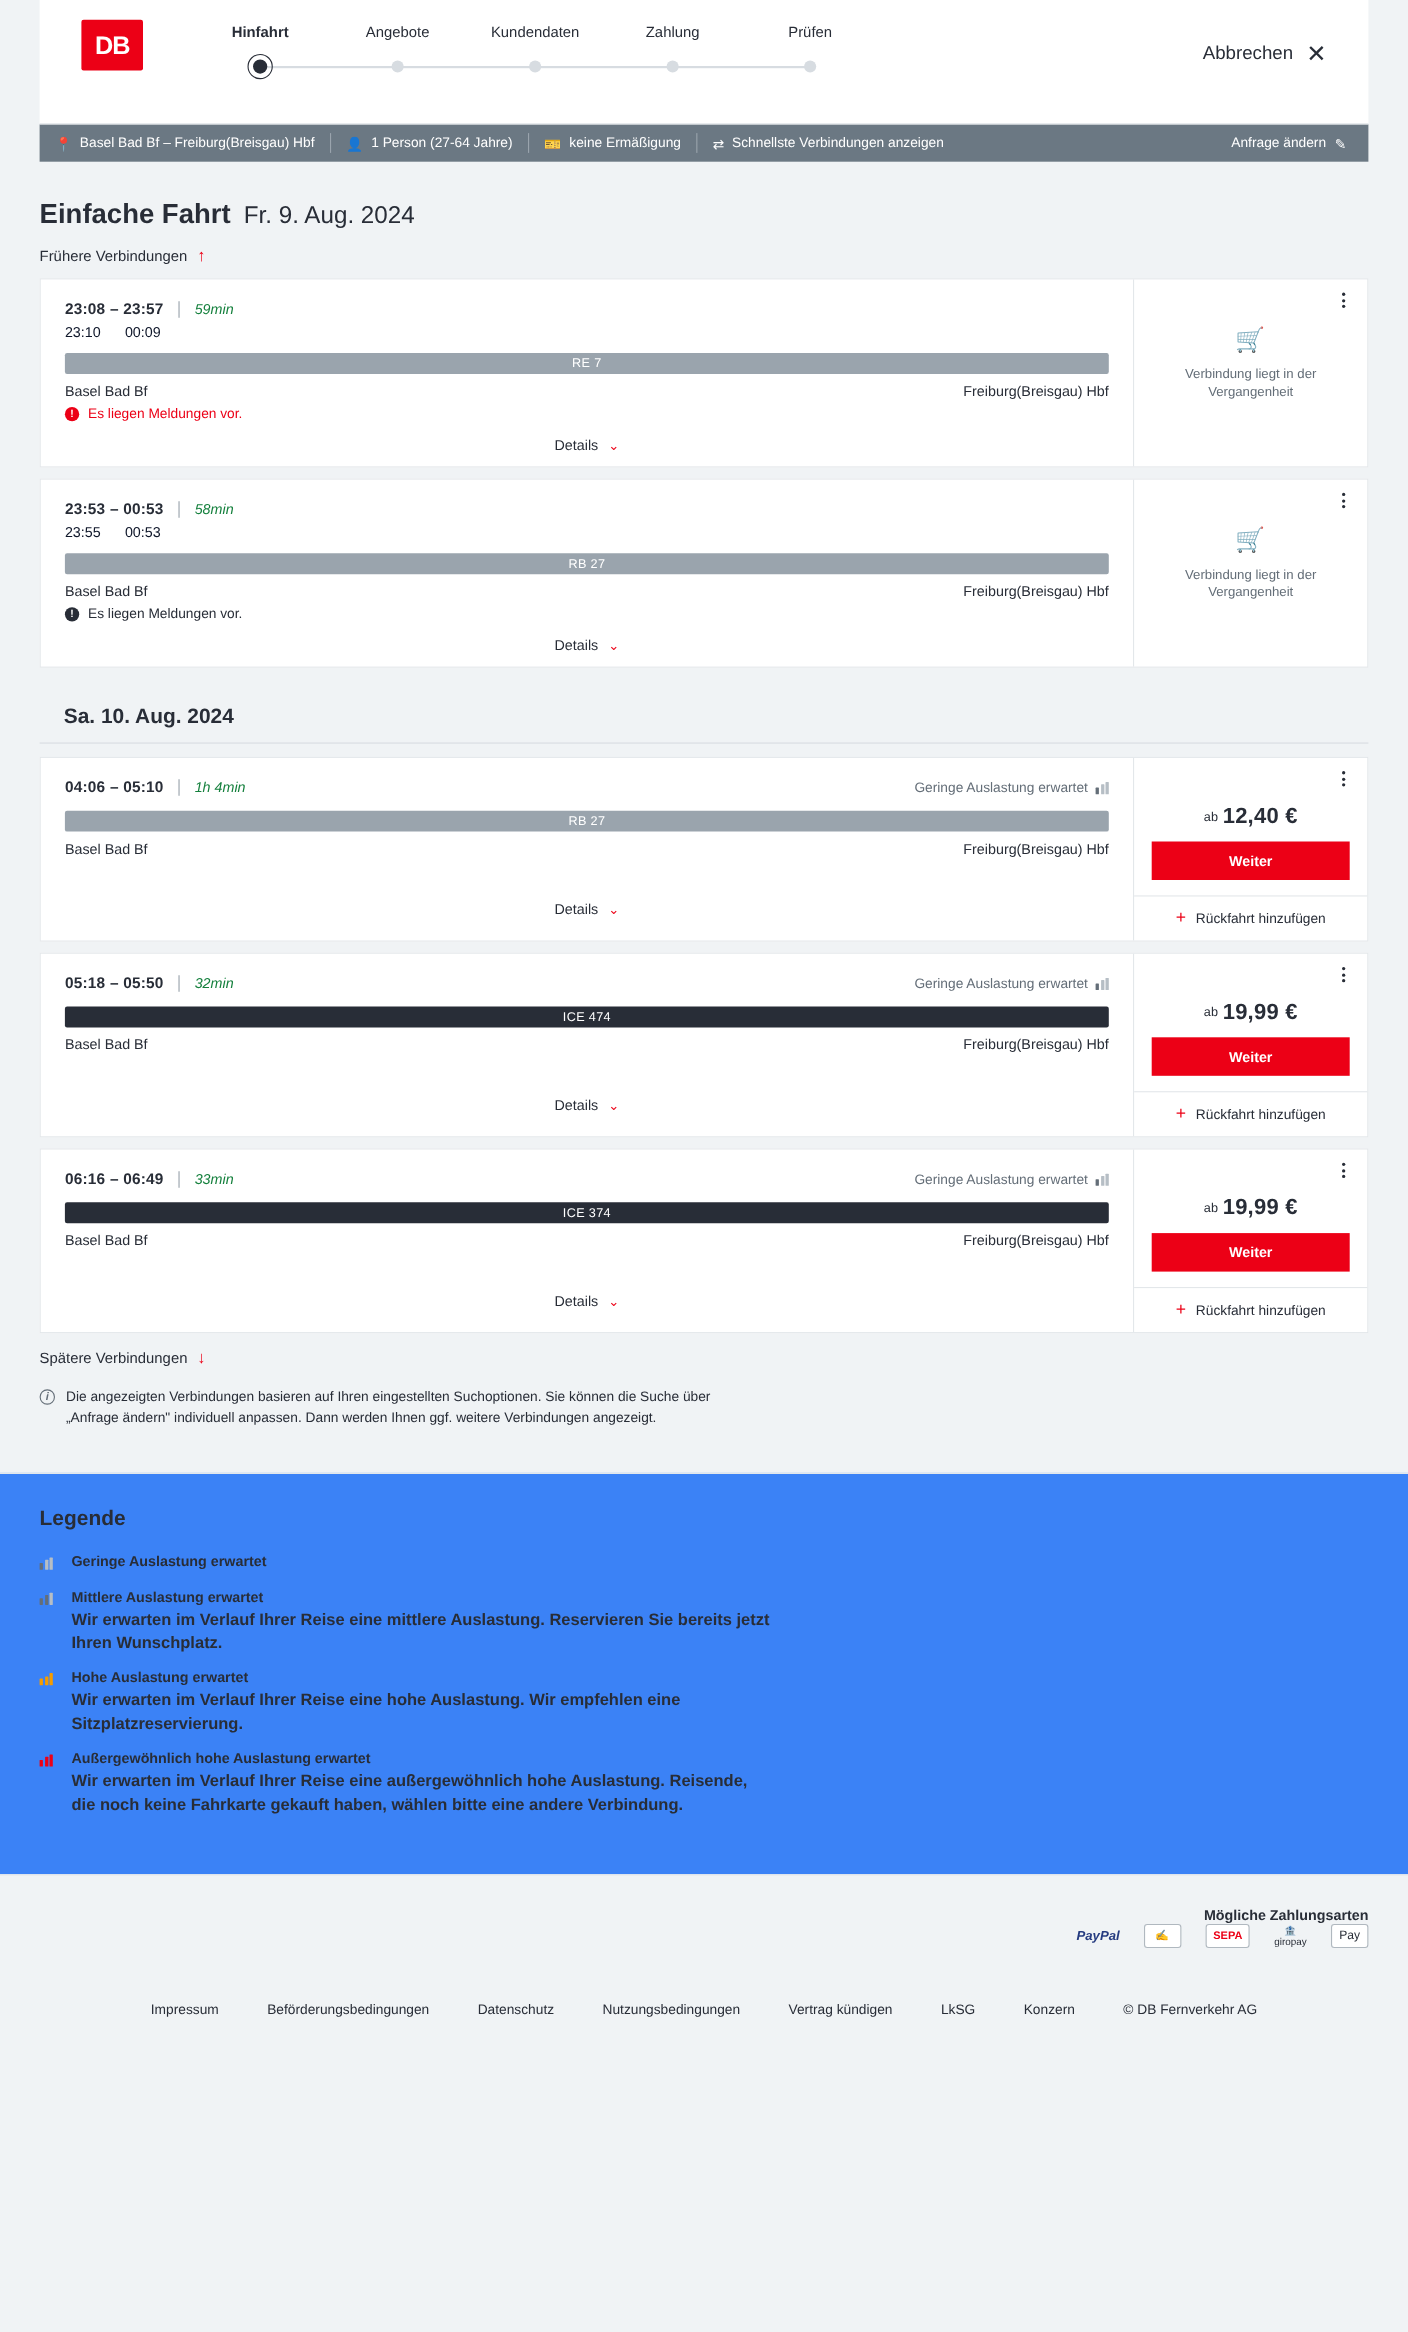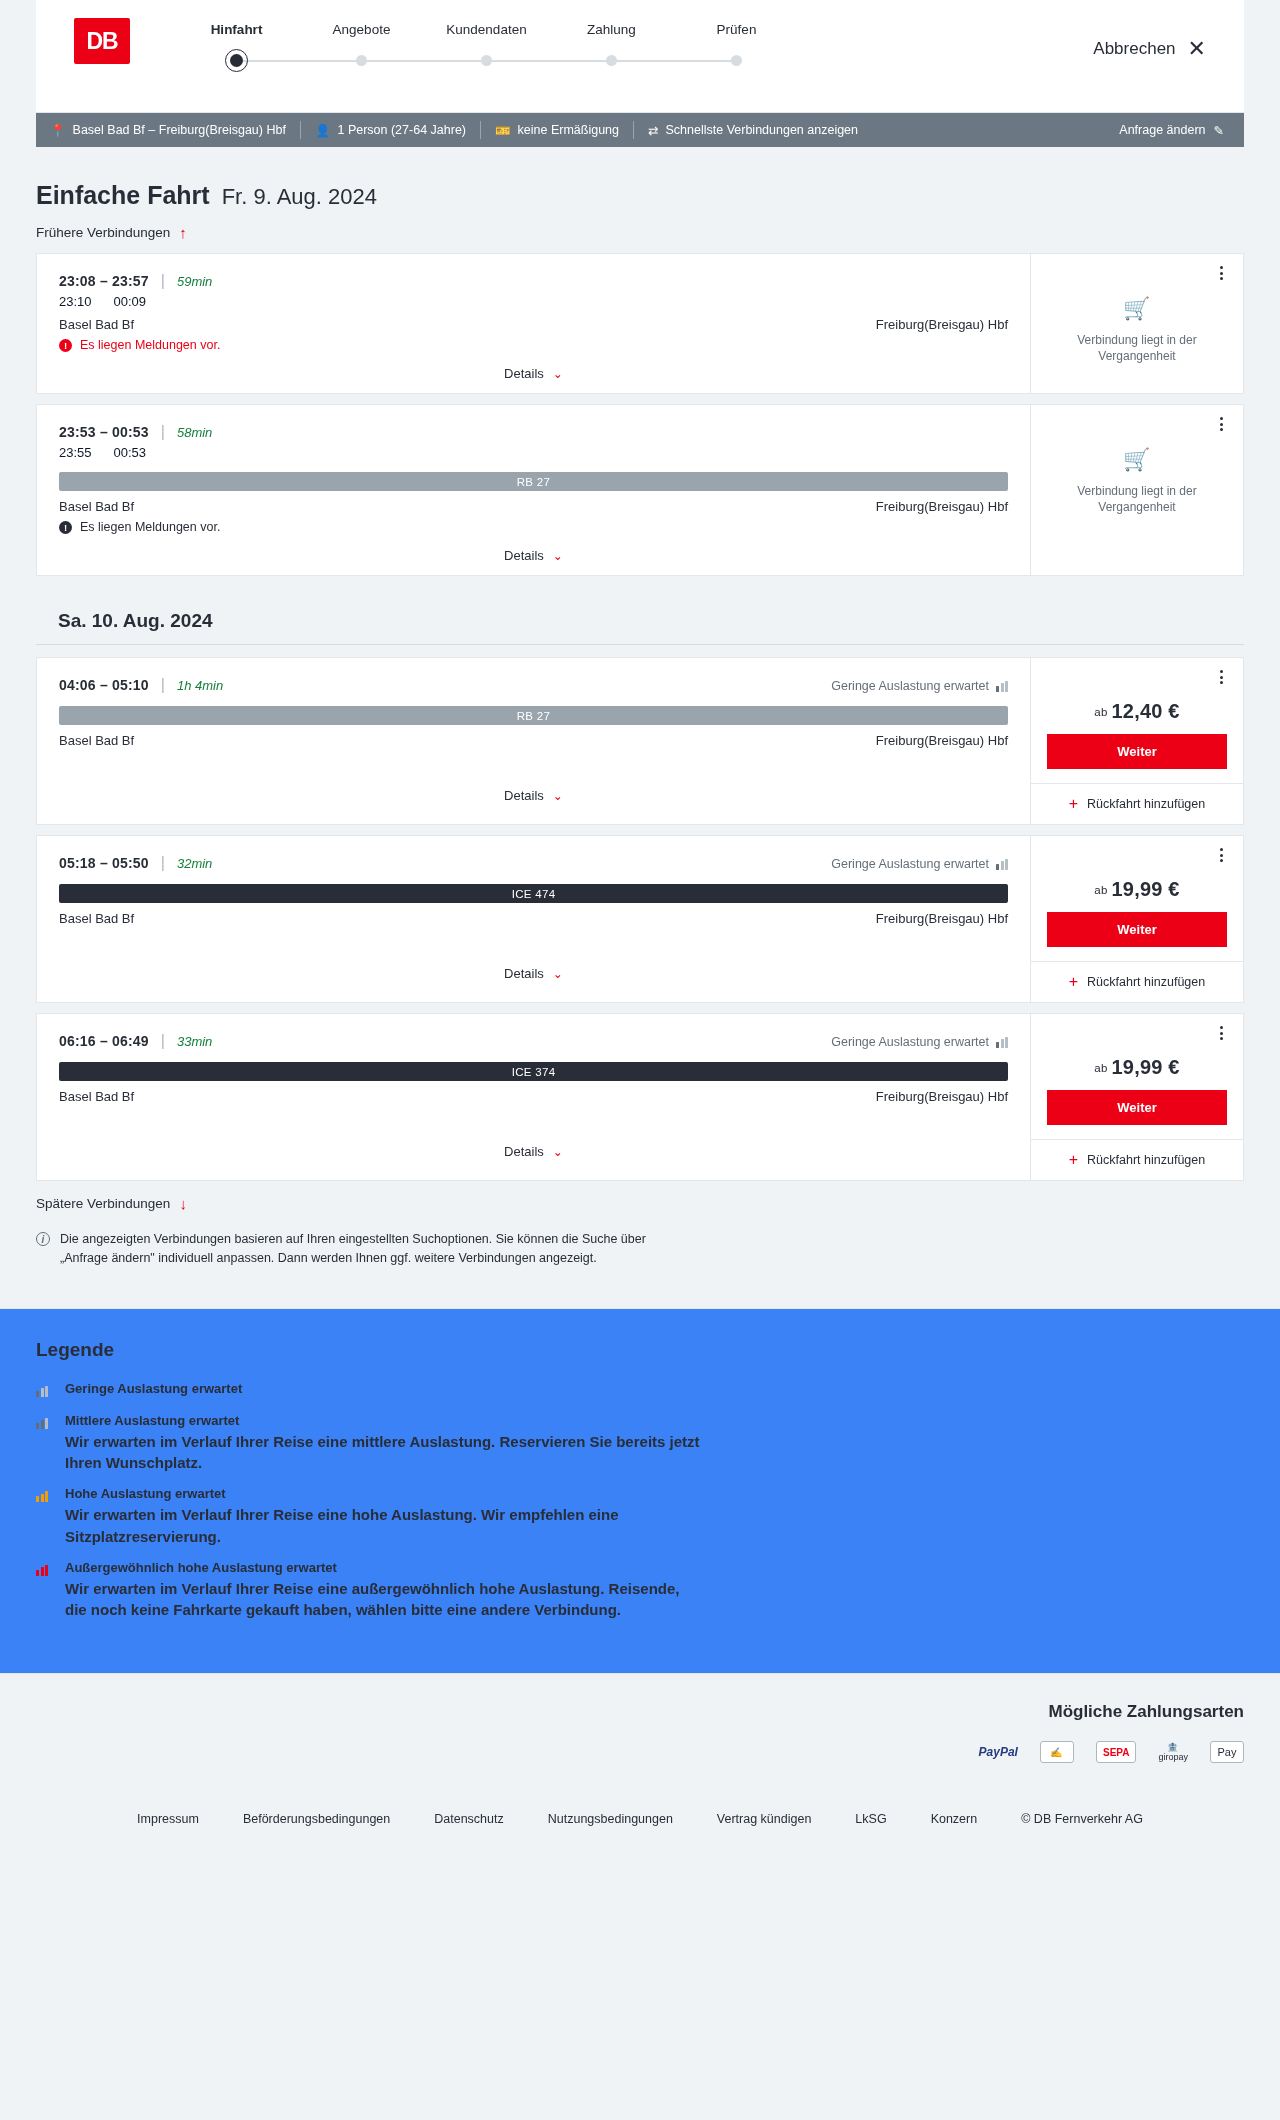--- a/index.html
+++ b/index.html
@@ -175,21 +175,21 @@
   .occ-bars span.b1 { height:6px; }
   .occ-bars span.b2 { height:8.5px; }
   .occ-bars span.b3 { height:11px; }
   .occ-bars.low span.b1 { background:#646e78; }
   .occ-bars.mid span.b1, .occ-bars.mid span.b2 { background:#646e78; }
   .occ-bars.high span { background:#f59c00; }
   .occ-bars.vhigh span { background:#ec0016; }
 
   
   .pay-wrap { background:#f0f3f5; border-top:1px solid #e3e7ea; padding:28px 36px 26px 36px; }
-  .pay-title { text-align:right; font-size:17px; font-weight:bold; margin-bottom:18px; }
+  .pay-title { text-align:right; font-size:13px; font-weight:bold; margin-bottom:0; }
   .pay-row { display:flex; justify-content:flex-end; align-items:center; gap:22px; }
   .pay-logo {
     height:24px; display:flex; align-items:center; justify-content:center;
     font-size:12px; color:#282d37;
   }
   .pay-box {
     border:1px solid #b0b8bf; background:#fff; border-radius:3px; padding:2px 6px;
     font-size:10px; display:flex; align-items:center; justify-content:center; height:22px; min-width:34px;
   }
   .footer { background:#f0f3f5; padding:22px 36px 30px 36px; }
@@ -291,20 +291,23 @@
     <div class="card">
       <div class="left">
         <div class="timerow">
           <span class="times">23:08 – 23:57</span>
           <span class="pipe">|</span>
           <span class="dur">59min</span>
         </div>
         <div class="realtime">
           <span class="g">23:10</span>
           <span class="g">00:09</span>
+        </div>
+        <div class="trainbar grey">
+          <span>RE 7</span>
         </div>
         <div class="stations">
           <span>Basel Bad Bf</span>
           <span>Freiburg(Breisgau) Hbf</span>
         </div>
         <div class="msg err">
           <span class="badge-circle red">!</span>
           <span>Es liegen Meldungen vor.</span>
         </div>
         <div class="details">

